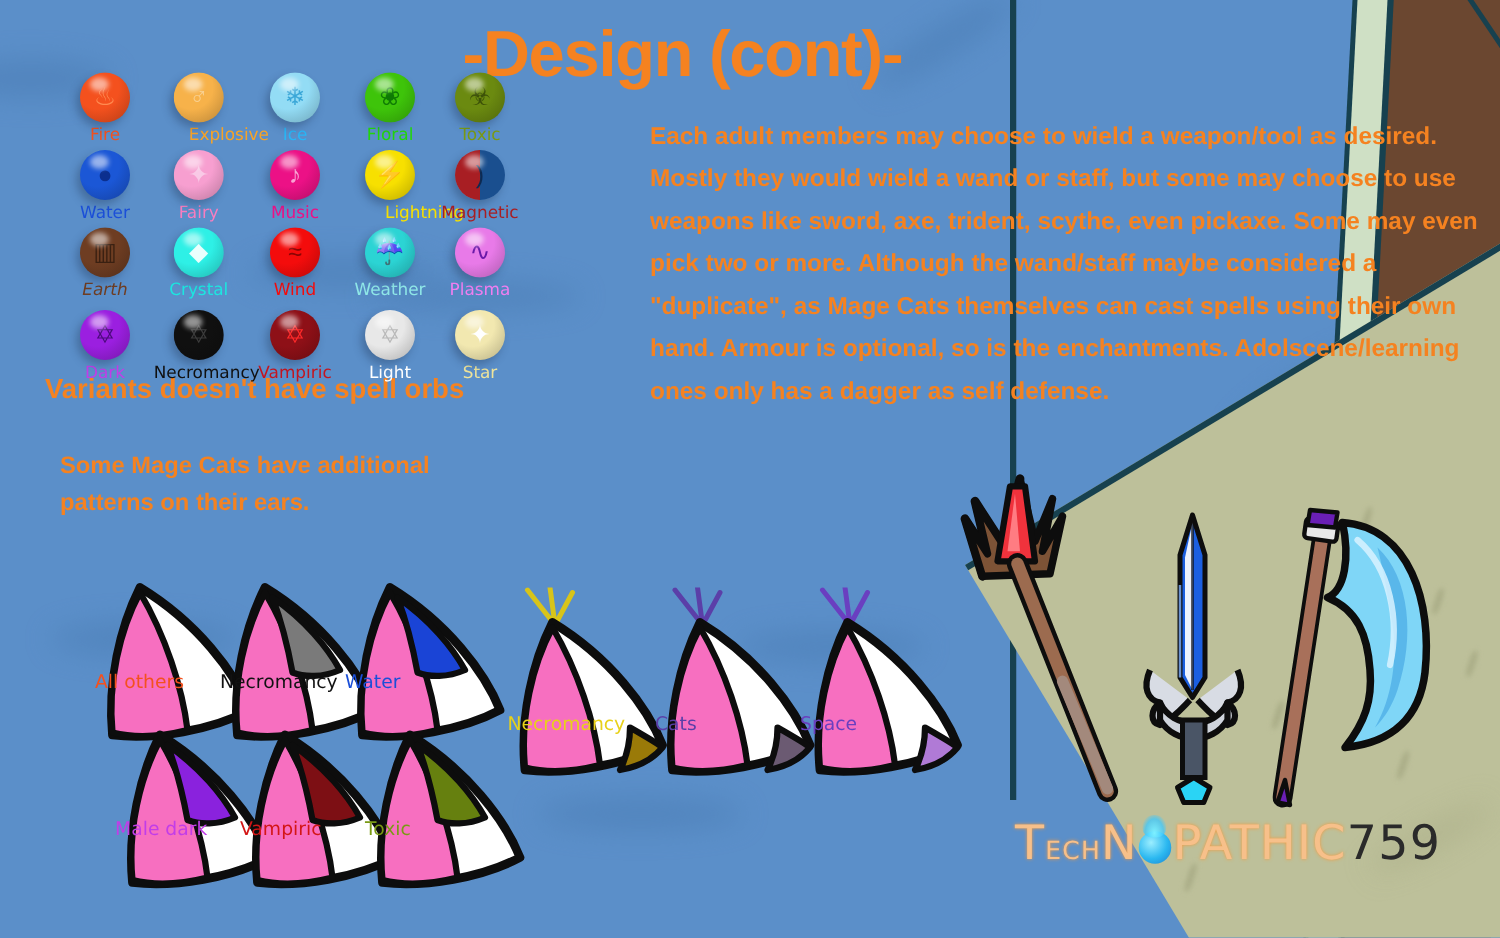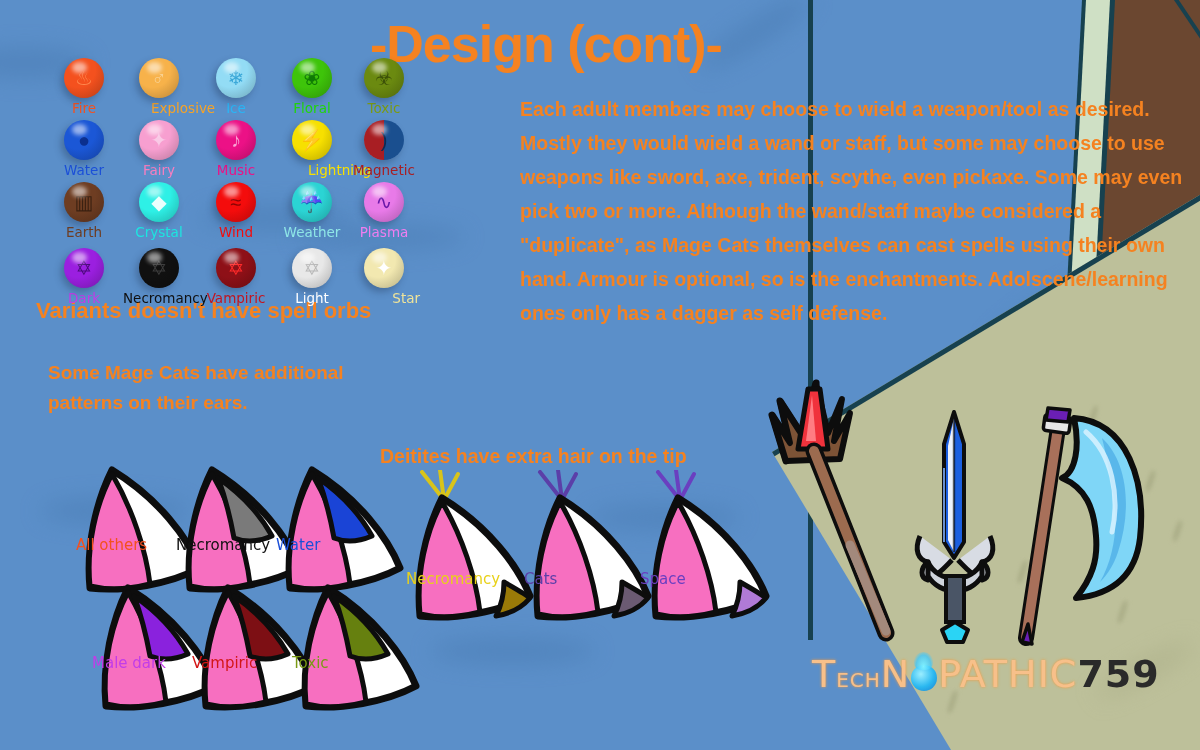--- a/index.html
+++ b/index.html
@@ -82,21 +82,21 @@
   
   .weapon { position:absolute; }
 
   
   #watermark {
     position:absolute; left:812px; top:652px;
     font-size:38px; letter-spacing:1px; white-space:nowrap;
     font-family:"DejaVu Sans", sans-serif;
   }
   .wm-a { color:#f7c08a; text-shadow:0 0 3px #f79a3c; }
-  .wm-num { color:#2a2a2a; font-weight:bold; }
+  .wm-num { color:#2a2a2a; font-weight:normal; }
   .wm-orb {
     display:inline-block; width:26px; height:26px; border-radius:50%;
     background:radial-gradient(circle at 38% 35%, #9beeff 0%, #2bb8f0 55%, #1a7fd0 100%);
     vertical-align:-4px; margin:0 1px; position:relative;
   }
   .wm-orb::before{
     content:""; position:absolute; left:3px; top:-13px; width:19px; height:18px;
     background:radial-gradient(ellipse at 50% 80%, #7ef0ff 0%, rgba(60,200,255,.75) 55%, rgba(60,200,255,0) 80%);
     border-radius:50% 50% 40% 40%;
   }
@@ -137,21 +137,20 @@
     <div class="floor-mark" style="left:1175px;top:520px;width:5px;height:22px;transform:rotate(18deg);"></div>
     <div class="floor-mark" style="left:950px;top:690px;width:5px;height:24px;transform:rotate(18deg);"></div>
     <div class="smudge" style="left:1090px;top:660px;width:110px;height:20px;background:#a9ac86;transform:rotate(-28deg);"></div>
   </div>
 
   <div class="title">-Design (cont)-</div>
   <div class="body-text">Each adult members may choose to wield a weapon/tool as desired. Mostly they would wield a wand or staff, but some may choose to use weapons like sword, axe, trident, scythe, even pickaxe. Some may even pick two or more. Although the wand/staff maybe considered a "duplicate", as Mage Cats themselves can cast spells using their own hand. Armour is optional, so is the enchantments. Adolscene/learning ones only has a dagger as self defense.</div>
 
   <div class="note-orange" id="note-patterns">Some Mage Cats have additional patterns on their ears.</div>
   <div class="note-orange" id="note-variants">Variants doesn't have spell orbs</div>
-  <div class="note-orange" id="note-deities">Deitites have extra hair on the tip</div>
 
   <div id="orb-grid">
       <div class="orb-cell" style="left: 0px; top: 0px;">
         <div class="orb" style="background: radial-gradient(circle at 35% 30%, rgb(244, 81, 30) 0%, rgb(244, 81, 30) 45%, rgba(0, 0, 0, 0.35) 120%), rgb(244, 81, 30);">
           <div class="orb-glyph" style="color: rgb(255, 138, 80);">♨</div>
         </div>
         <div class="orb-label" style="color: rgb(244, 81, 30);">Fire</div>
       </div>
       <div class="orb-cell" style="left: 75px; top: 0px;">
         <div class="orb" style="background: radial-gradient(circle at 35% 30%, rgb(247, 178, 74) 0%, rgb(247, 178, 74) 45%, rgba(0, 0, 0, 0.35) 120%), rgb(247, 178, 74);">
@@ -204,21 +203,21 @@
       <div class="orb-cell" style="left: 300px; top: 62px;">
         <div class="orb" style="background: linear-gradient(90deg, rgb(168, 30, 35) 0px, rgb(168, 30, 35) 50%, rgb(26, 79, 143) 50%, rgb(26, 79, 143) 100%);">
           <div class="orb-glyph" style="color: rgb(13, 42, 82);">)</div>
         </div>
         <div class="orb-label" style="color: rgb(168, 30, 35);">Magnetic</div>
       </div>
       <div class="orb-cell" style="left: 0px; top: 124px;">
         <div class="orb" style="background: radial-gradient(circle at 35% 30%, rgb(110, 61, 34) 0%, rgb(110, 61, 34) 45%, rgba(0, 0, 0, 0.35) 120%), rgb(110, 61, 34);">
           <div class="orb-glyph" style="color: rgb(58, 32, 17);">▥</div>
         </div>
-        <div class="orb-label" style="color: rgb(110, 61, 34);">Earth</div>
+        <div class="orb-label" style="color: rgb(110, 61, 34); font-style: italic;">Earth</div>
       </div>
       <div class="orb-cell" style="left: 75px; top: 124px;">
         <div class="orb" style="background: radial-gradient(circle at 35% 30%, rgb(46, 240, 230) 0%, rgb(46, 240, 230) 45%, rgba(0, 0, 0, 0.35) 120%), rgb(46, 240, 230);">
           <div class="orb-glyph" style="color: rgb(234, 255, 253);">◆</div>
         </div>
         <div class="orb-label" style="color: rgb(28, 230, 224);">Crystal</div>
       </div>
       <div class="orb-cell" style="left: 152px; top: 124px;">
         <div class="orb" style="background: radial-gradient(circle at 35% 30%, rgb(244, 12, 12) 0%, rgb(244, 12, 12) 45%, rgba(0, 0, 0, 0.35) 120%), rgb(244, 12, 12);">
           <div class="orb-glyph" style="color: rgb(140, 4, 4);">≈</div>
@@ -258,21 +257,21 @@
       <div class="orb-cell" style="left: 228px; top: 190px;">
         <div class="orb" style="background: radial-gradient(circle at 35% 30%, rgb(232, 232, 232) 0%, rgb(232, 232, 232) 45%, rgba(0, 0, 0, 0.35) 120%), rgb(232, 232, 232);">
           <div class="orb-glyph" style="color: rgb(184, 184, 184);">✡</div>
         </div>
         <div class="orb-label" style="color: rgb(255, 255, 255);">Light</div>
       </div>
       <div class="orb-cell" style="left: 300px; top: 190px;">
         <div class="orb" style="background: radial-gradient(circle at 35% 30%, rgb(242, 232, 176) 0%, rgb(242, 232, 176) 45%, rgba(0, 0, 0, 0.35) 120%), rgb(242, 232, 176);">
           <div class="orb-glyph" style="color: rgb(255, 255, 255);">✦</div>
         </div>
-        <div class="orb-label" style="color: rgb(239, 228, 154); text-align: right;">Star</div>
+        <div class="orb-label" style="color: rgb(239, 228, 154);">Star</div>
       </div>
     </div>
 
   <div id="ears-layer">
       <div class="ear" style="left: 62px; top: 442px;"><svg width="152" height="160" viewBox="0 0 152 160">
           <path d="M50 28 C96 56 126 96 138 126 C108 142 62 150 28 146 C24 104 34 60 50 28 Z" fill="#ffffff" stroke="#0d0d0d" stroke-width="7" stroke-linejoin="round"></path>
           <path d="M50 32 C70 66 84 108 88 142 C64 148 44 148 28 144 C24 104 34 62 50 32 Z" fill="#f76fc0" stroke="#0d0d0d" stroke-width="5" stroke-linejoin="round"></path>
         </svg></div>
       <div class="ear-label" style="color: rgb(244, 81, 30); left: 76px; top: 536px;">All others</div>
       <div class="ear" style="left: 162px; top: 442px;"><svg width="152" height="160" viewBox="0 0 152 160">

